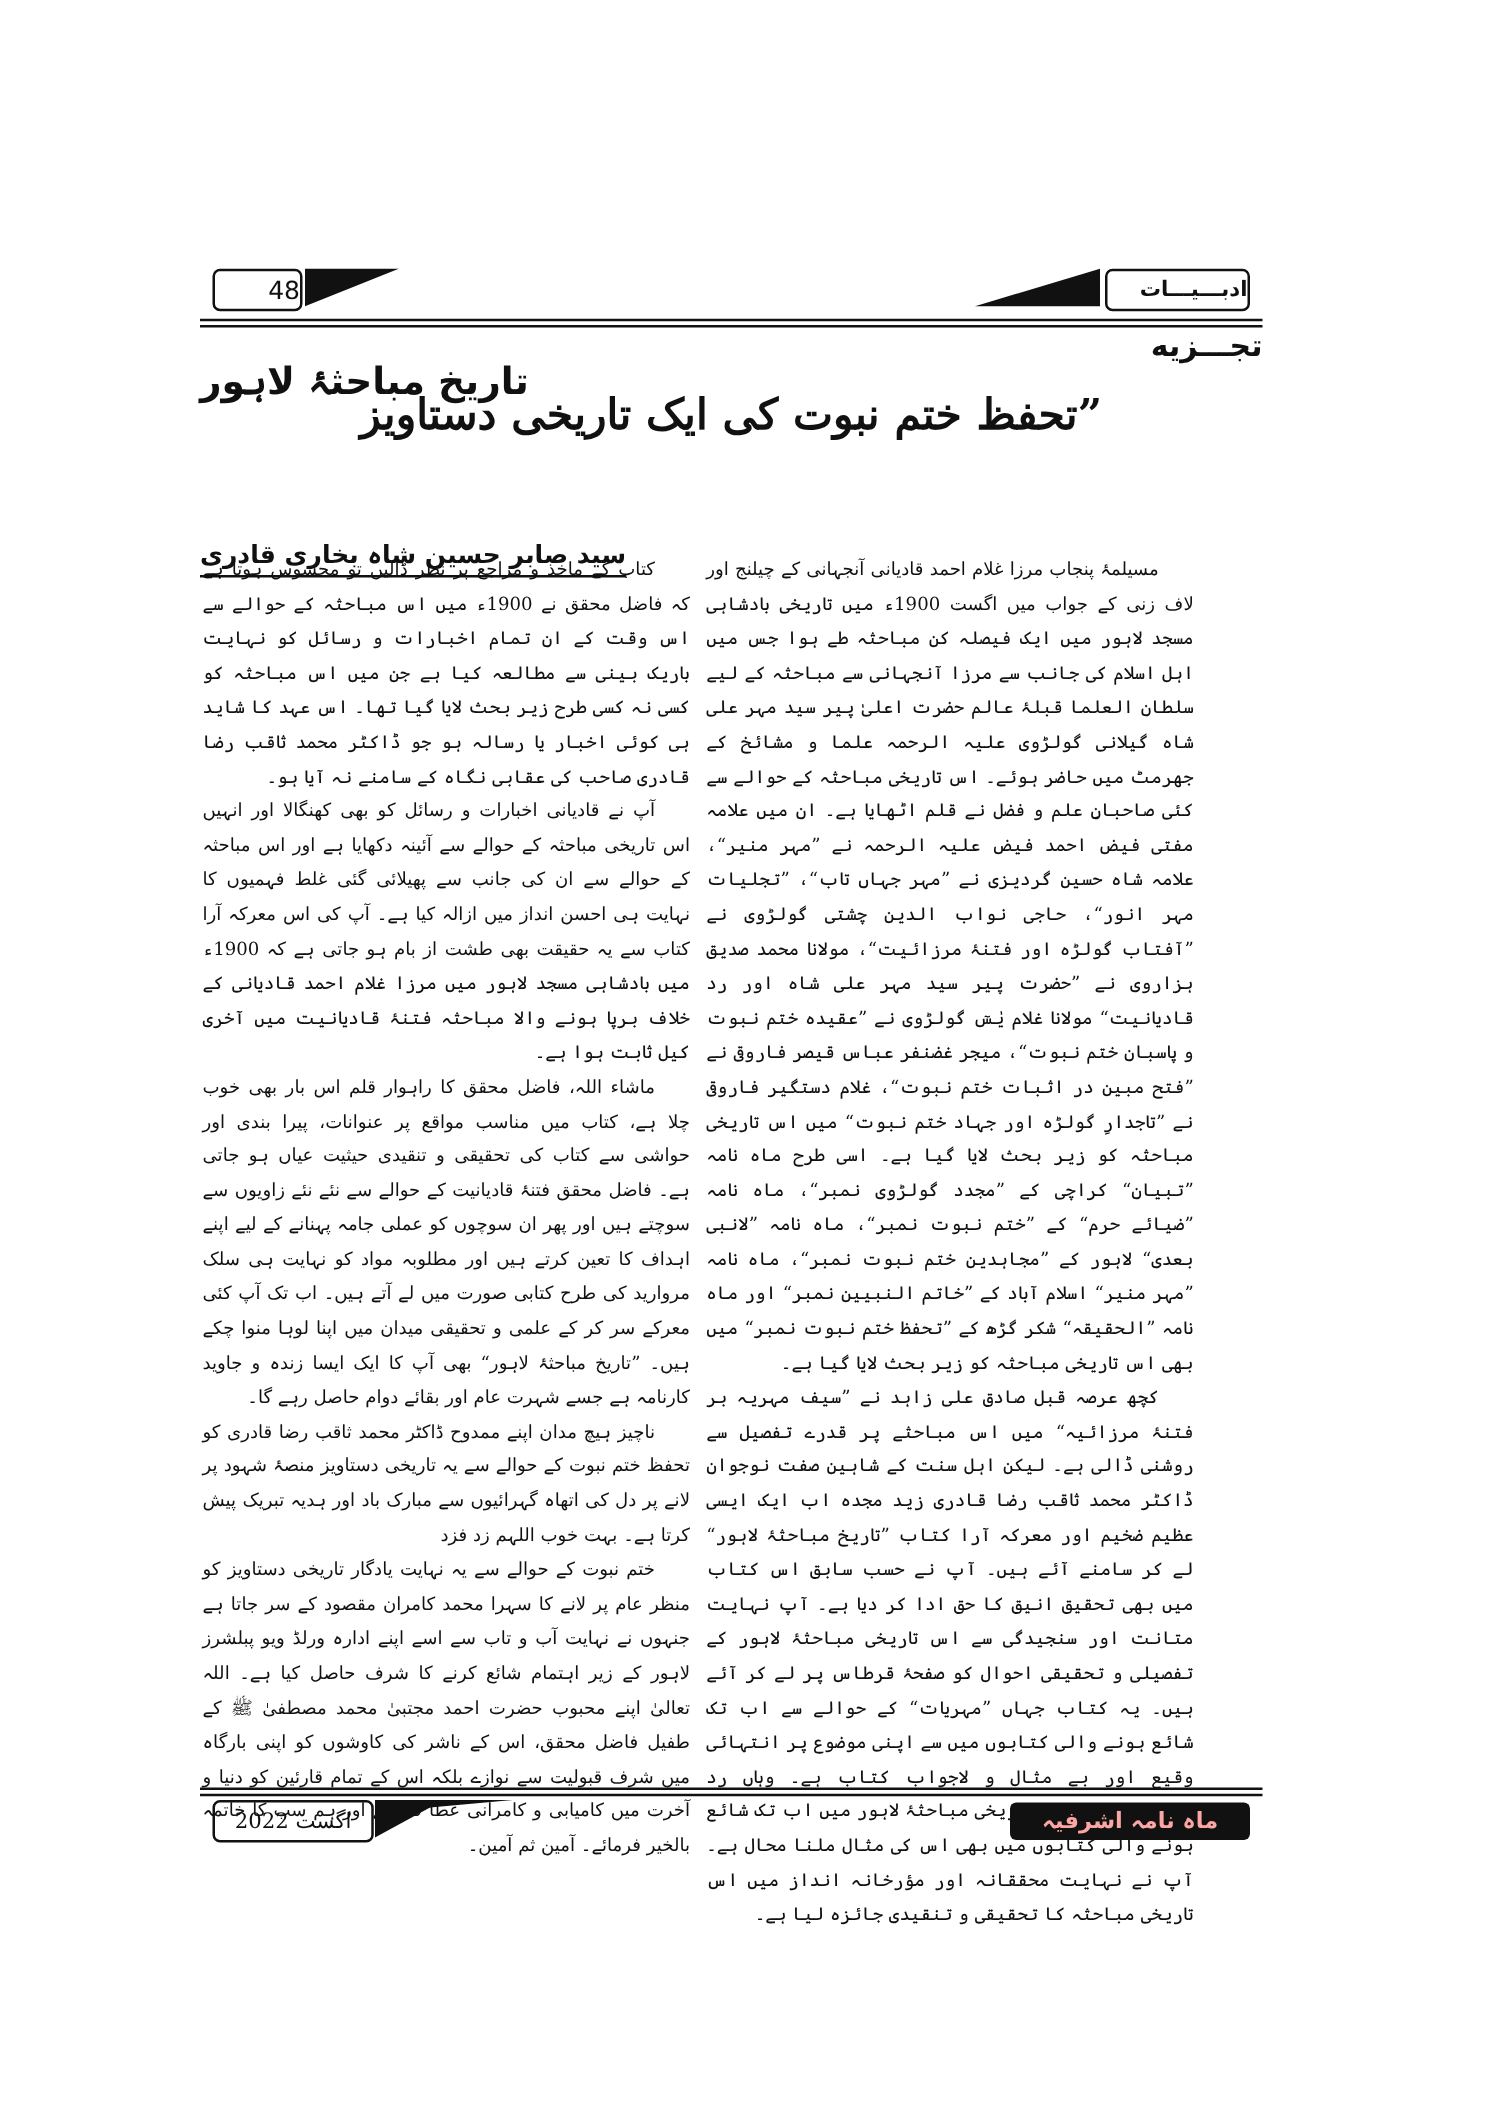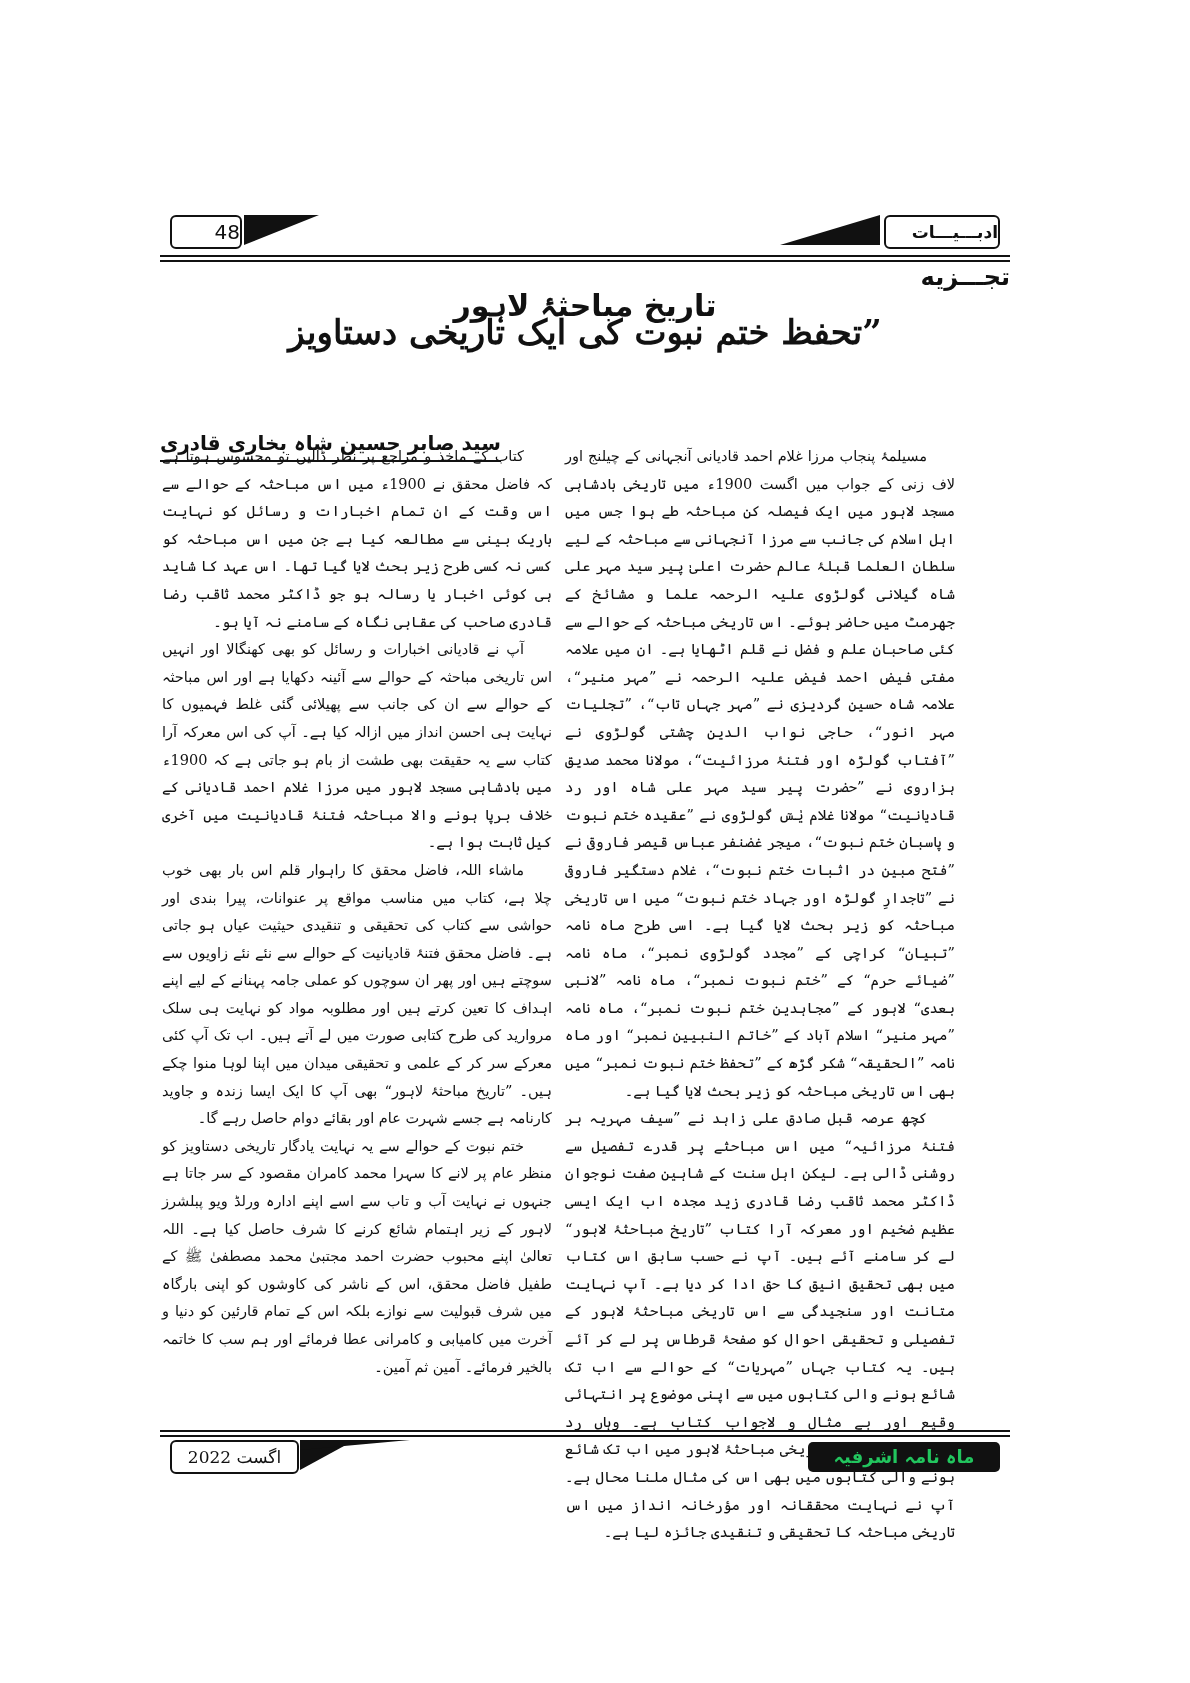--- a/index.html
+++ b/index.html
@@ -16,21 +16,21 @@
   .tri-right { position: absolute; right: 130px; top: 0; width: 0; height: 0;
                border-bottom: 30px solid #111; border-left: 100px solid transparent; }
   .sectionbox { position: absolute; right: 10px; top: 0; width: 112px; height: 30px;
                 border: 2px solid #111; border-radius: 6px; 
                 font: bold 17px/30px "DejaVu Sans", sans-serif; direction: rtl; }
   .rule2 { position: absolute; left: 160px; width: 850px; height: 3px;
            border-top: 2px solid #111; border-bottom: 2px solid #111; }
 
   .category { position: absolute; right: 180px; top: 262px; direction: rtl;
               font: bold 24px/30px "DejaVu Sans", sans-serif; }
-  .title1 { position: absolute; left: 160px; width: 850px; top: 286px; text-align: center;
+  .title1 { position: absolute; left: 160px; width: 850px; top: 286px; text-align: left;
             direction: rtl; font: bold 30px/40px "DejaVu Sans", sans-serif; }
   .title2 { position: absolute; left: 160px; width: 850px; top: 309px; text-align: center;
             direction: rtl; font: bold 34px/46px "DejaVu Serif", serif; }
   .author { position: absolute; left: 160px; top: 380px; direction: rtl;
             font: bold 20px/30px "DejaVu Sans", sans-serif;
             border-bottom: 2px solid #111; padding-bottom: 2px; margin-top: 48px; }
 
   
   .col { position: absolute; top: 443px; width: 390px; direction: rtl; text-align: justify;
          font: 14.5px/27.6px "DejaVu Serif", serif; }
@@ -42,21 +42,21 @@
   
   .ftr { position: absolute; left: 160px; top: 1440px; width: 850px; height: 42px; text-decoration: underline; }
   .datebox { position: absolute; left: 10px; top: 0; width: 125px; height: 30px;
              border: 2px solid #111; border-radius: 6px; text-align: center; direction: rtl;
              font: 17px/30px "DejaVu Serif", serif; }
   .ftri { position: absolute; left: 140px; top: 0; width: 0; height: 0;
           border-top: 30px solid #111; border-right: 55px solid transparent; }
   .ftri2 { position: absolute; left: 140px; top: 0; width: 0; height: 0;
            border-top: 10px solid #111; border-right: 110px solid transparent; }
   .magbox { position: absolute; right: 10px; top: 2px; width: 192px; height: 30px;
-            background: #111; color: #22c55e; border-radius: 5px; text-align: center; direction: rtl;
+            background: #111; color: #fca5a5; border-radius: 5px; text-align: center; direction: rtl;
             font: bold 18px/30px "DejaVu Sans", sans-serif; }
 </style>
 </head>
 <body>
 
 <div class="hdr">
   <div class="pagebox">48</div>
   <div class="tri-left"></div>
   <div class="tri-right"></div>
   <div class="sectionbox">ادبـــیـــات</div>
@@ -70,20 +70,21 @@
 
 <div class="col col-right">
   <p class="ind">مسیلمۂ پنجاب مرزا غلام احمد قادیانی آنجہانی کے چیلنج اور لاف زنی کے جواب میں اگست 1900ء میں تاریخی بادشاہی مسجد لاہور میں ایک فیصلہ کن مباحثہ طے ہوا جس میں اہل اسلام کی جانب سے مرزا آنجہانی سے مباحثہ کے لیے سلطان العلما قبلۂ عالم حضرت اعلیٰ پیر سید مہر علی شاہ گیلانی گولڑوی علیہ الرحمہ علما و مشائخ کے جھرمٹ میں حاضر ہوئے۔ اس تاریخی مباحثہ کے حوالے سے کئی صاحبانِ علم و فضل نے قلم اٹھایا ہے۔ ان میں علامہ مفتی فیض احمد فیض علیہ الرحمہ نے ”مہر منیر“، علامہ شاہ حسین گردیزی نے ”مہر جہاں تاب“، ”تجلیات مہر انور“، حاجی نواب الدین چشتی گولڑوی نے ”آفتاب گولڑہ اور فتنۂ مرزائیت“، مولانا محمد صدیق ہزاروی نے ”حضرت پیر سید مہر علی شاہ اور رد قادیانیت“ مولانا غلام یٰسٓ گولڑوی نے ”عقیدہ ختم نبوت و پاسبان ختم نبوت“، میجر غضنفر عباس قیصر فاروقی نے ”فتح مبین در اثبات ختم نبوت“، غلام دستگیر فاروقی نے ”تاجدارِ گولڑہ اور جہاد ختم نبوت“ میں اس تاریخی مباحثہ کو زیر بحث لایا گیا ہے۔ اسی طرح ماہ نامہ ”تبیان“ کراچی کے ”مجدد گولڑوی نمبر“، ماہ نامہ ”ضیائے حرم“ کے ”ختم نبوت نمبر“، ماہ نامہ ”لانبی بعدی“ لاہور کے ”مجاہدین ختم نبوت نمبر“، ماہ نامہ ”مہر منیر“ اسلام آباد کے ”خاتم النبیین نمبر“ اور ماہ نامہ ”الحقیقہ“ شکر گڑھ کے ”تحفظ ختم نبوت نمبر“ میں بھی اس تاریخی مباحثہ کو زیر بحث لایا گیا ہے۔</p>
   <p class="ind">کچھ عرصہ قبل صادق علی زاہد نے ”سیف مہریہ بر فتنۂ مرزائیہ“ میں اس مباحثے پر قدرے تفصیل سے روشنی ڈالی ہے۔ لیکن اہل سنت کے شاہین صفت نوجوان ڈاکٹر محمد ثاقب رضا قادری زید مجدہ اب ایک ایسی عظیم ضخیم اور معرکہ آرا کتاب ”تاریخ مباحثۂ لاہور“ لے کر سامنے آئے ہیں۔ آپ نے حسب سابق اس کتاب میں بھی تحقیق انیق کا حق ادا کر دیا ہے۔ آپ نہایت متانت اور سنجیدگی سے اس تاریخی مباحثۂ لاہور کے تفصیلی و تحقیقی احوال کو صفحۂ قرطاس پر لے کر آئے ہیں۔ یہ کتاب جہاں ”مہریات“ کے حوالے سے اب تک شائع ہونے والی کتابوں میں سے اپنی موضوع پر انتہائی وقیع اور بے مثال و لاجواب کتاب ہے۔ وہاں رد قادیانیت میں بھی تاریخی مباحثۂ لاہور میں اب تک شائع ہونے والی کتابوں میں بھی اس کی مثال ملنا محال ہے۔ آپ نے نہایت محققانہ اور مؤرخانہ انداز میں اس تاریخی مباحثہ کا تحقیقی و تنقیدی جائزہ لیا ہے۔</p>
 </div>
 
 <div class="col col-left">
   <p class="ind">کتاب کے ماخذ و مراجع پر نظر ڈالیں تو محسوس ہوتا ہے کہ فاضل محقق نے 1900ء میں اس مباحثہ کے حوالے سے اس وقت کے ان تمام اخبارات و رسائل کو نہایت باریک بینی سے مطالعہ کیا ہے جن میں اس مباحثہ کو کسی نہ کسی طرح زیر بحث لایا گیا تھا۔ اس عہد کا شاید ہی کوئی اخبار یا رسالہ ہو جو ڈاکٹر محمد ثاقب رضا قادری صاحب کی عقابی نگاہ کے سامنے نہ آیا ہو۔</p>
   <p class="ind">آپ نے قادیانی اخبارات و رسائل کو بھی کھنگالا اور انہیں اس تاریخی مباحثہ کے حوالے سے آئینہ دکھایا ہے اور اس مباحثہ کے حوالے سے ان کی جانب سے پھیلائی گئی غلط فہمیوں کا نہایت ہی احسن انداز میں ازالہ کیا ہے۔ آپ کی اس معرکہ آرا کتاب سے یہ حقیقت بھی طشت از بام ہو جاتی ہے کہ 1900ء میں بادشاہی مسجد لاہور میں مرزا غلام احمد قادیانی کے خلاف برپا ہونے والا مباحثہ فتنۂ قادیانیت میں آخری کیل ثابت ہوا ہے۔</p>
   <p class="ind">ماشاء اللہ، فاضل محقق کا راہوار قلم اس بار بھی خوب چلا ہے، کتاب میں مناسب مواقع پر عنوانات، پیرا بندی اور حواشی سے کتاب کی تحقیقی و تنقیدی حیثیت عیاں ہو جاتی ہے۔ فاضل محقق فتنۂ قادیانیت کے حوالے سے نئے نئے زاویوں سے سوچتے ہیں اور پھر ان سوچوں کو عملی جامہ پہنانے کے لیے اپنے اہداف کا تعین کرتے ہیں اور مطلوبہ مواد کو نہایت ہی سلک مروارید کی طرح کتابی صورت میں لے آتے ہیں۔ اب تک آپ کئی معرکے سر کر کے علمی و تحقیقی میدان میں اپنا لوہا منوا چکے ہیں۔ ”تاریخ مباحثۂ لاہور“ بھی آپ کا ایک ایسا زندہ و جاوید کارنامہ ہے جسے شہرت عام اور بقائے دوام حاصل رہے گا۔</p>
+  <p class="ind">ناچیز ہیچ مدان اپنے ممدوح ڈاکٹر محمد ثاقب رضا قادری کو تحفظ ختم نبوت کے حوالے سے یہ تاریخی دستاویز منصۂ شہود پر لانے پر دل کی اتھاہ گہرائیوں سے مبارک باد اور ہدیہ تبریک پیش کرتا ہے۔ بہت خوب اللہم زد فزد</p>
   <p class="ind">ختم نبوت کے حوالے سے یہ نہایت یادگار تاریخی دستاویز کو منظر عام پر لانے کا سہرا محمد کامران مقصود کے سر جاتا ہے جنہوں نے نہایت آب و تاب سے اسے اپنے ادارہ ورلڈ ویو پبلشرز لاہور کے زیر اہتمام شائع کرنے کا شرف حاصل کیا ہے۔ اللہ تعالیٰ اپنے محبوب حضرت احمد مجتبیٰ محمد مصطفیٰ ﷺ کے طفیل فاضل محقق، اس کے ناشر کی کاوشوں کو اپنی بارگاہ میں شرف قبولیت سے نوازے بلکہ اس کے تمام قارئین کو دنیا و آخرت میں کامیابی و کامرانی عطا فرمائے اور ہم سب کا خاتمہ بالخیر فرمائے۔ آمین ثم آمین۔</p>
 </div>
 
 <div class="rule2" style="top:1430px;"></div>
 <div class="ftr">
   <div class="datebox">اگست 2022</div>
   <div class="ftri"></div>
   <div class="ftri2"></div>
   <div class="magbox">ماہ نامہ اشرفیہ</div>
 </div>

